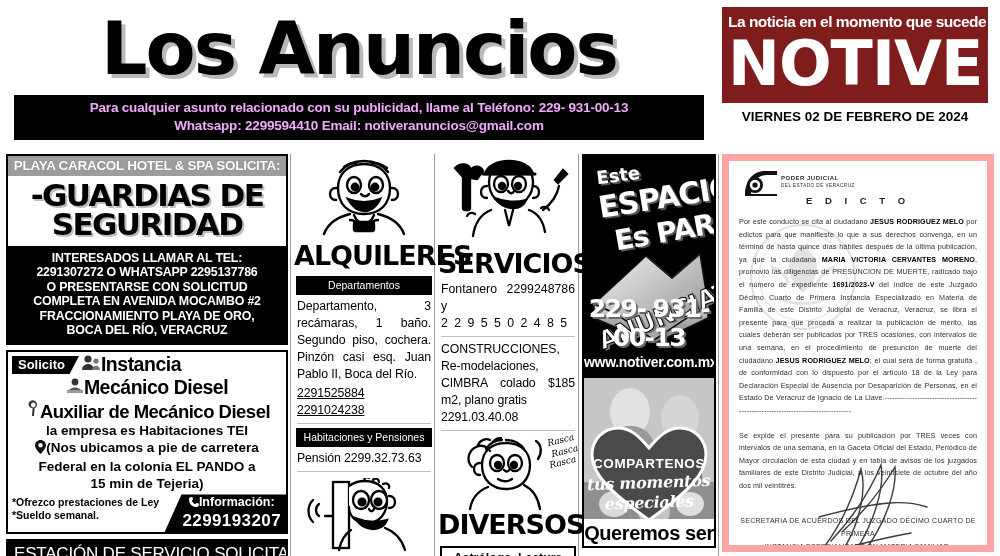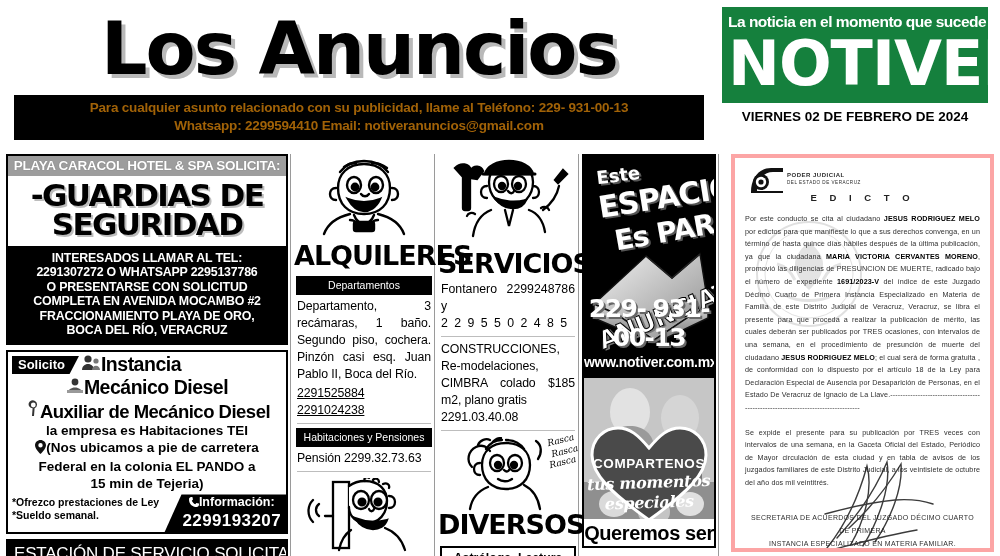--- a/index.html
+++ b/index.html
@@ -15,31 +15,31 @@
   .masthead{ position:absolute; left:0; top:0; width:1000px; height:152px; }
   .mh-left{ position:absolute; left:14px; top:6px; width:690px; height:142px; }
   .mh-title{
     font-family:"DejaVu Sans", sans-serif;
     font-weight:bold; font-size:73px; line-height:86px;
     letter-spacing:-2px; text-align:center;
     color:#000; text-shadow:4px 4px 0 #b9b9b9;
     white-space:nowrap;
   }
   .mh-contact{
-    background:#000; color:#a16207; margin-top:3px;
+    background:#000; color:#f0abfc; margin-top:3px;
     padding:4px 4px 5px 4px; text-align:center;
   }
   .mh-contact div{
     font-family:"Liberation Sans", sans-serif;
     font-weight:bold; font-size:13.5px; line-height:18px;
     letter-spacing:-0.2px; white-space:nowrap;
   }
 
   .mh-right{ position:absolute; left:722px; top:7px; width:266px; }
-  .nv-box{ background:#15803d; padding:5px 6px 8px 6px; text-align:center; }
+  .nv-box{ background:#7f1d1d; padding:5px 6px 8px 6px; text-align:center; }
   .nv-tag{
     color:#fff; font-weight:bold; font-size:15.5px; line-height:19px;
     letter-spacing:-0.5px; white-space:nowrap;
     font-family:"Liberation Sans", sans-serif;
   }
   .nv-logo{
     color:#fff; font-family:"DejaVu Sans", sans-serif;
     font-weight:bold; font-size:62px; line-height:62px;
     letter-spacing:-1px; margin-top:2px; white-space:nowrap;
   }
@@ -192,22 +192,22 @@
     transform:rotate(-2deg);
   }
   .cmp-foot{
     position:absolute; left:0; bottom:0; width:100%; background:#fff;
     text-align:center; font-weight:bold; font-size:20px; line-height:26px;
     letter-spacing:-0.4px; padding-top:1px;
   }
 
   
   .edicto{
-    border:4px solid #fca5a5; height:398px; background:#fff;
-    position:relative; padding:6px 10px 4px 10px; overflow:hidden;margin-left:9px;
+    border:7px solid #fca5a5; height:398px; background:#fff;
+    position:relative; padding:6px 10px 4px 10px; overflow:hidden;
   }
   .ed-seal{ position:absolute; left:14px; top:8px; }
   .ed-sealtext{
     position:absolute; left:52px; top:14px;
     font-size:6px; font-weight:bold; line-height:7px; color:#2b2b2b;
     letter-spacing:0.5px;
   }
   .ed-title{
     text-align:center; font-size:9.5px; font-weight:bold;
     letter-spacing:5px; margin:28px 0 10px; color:#222;

